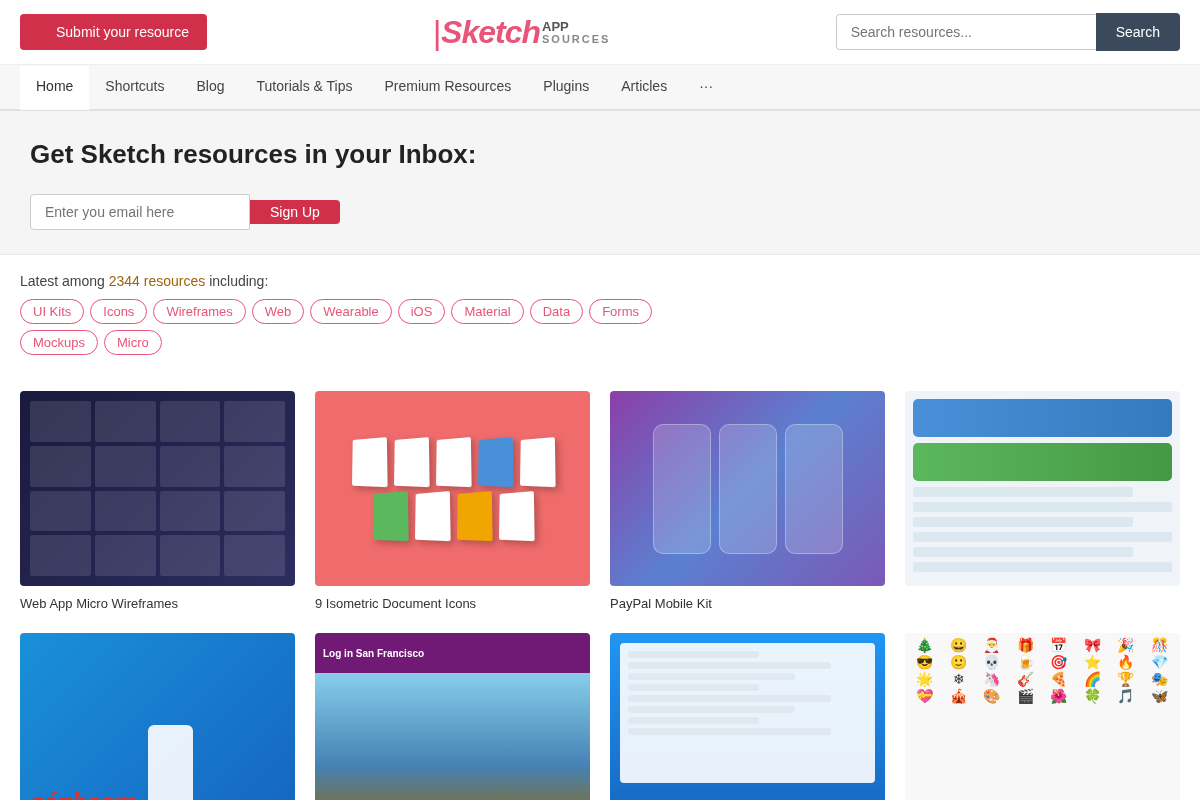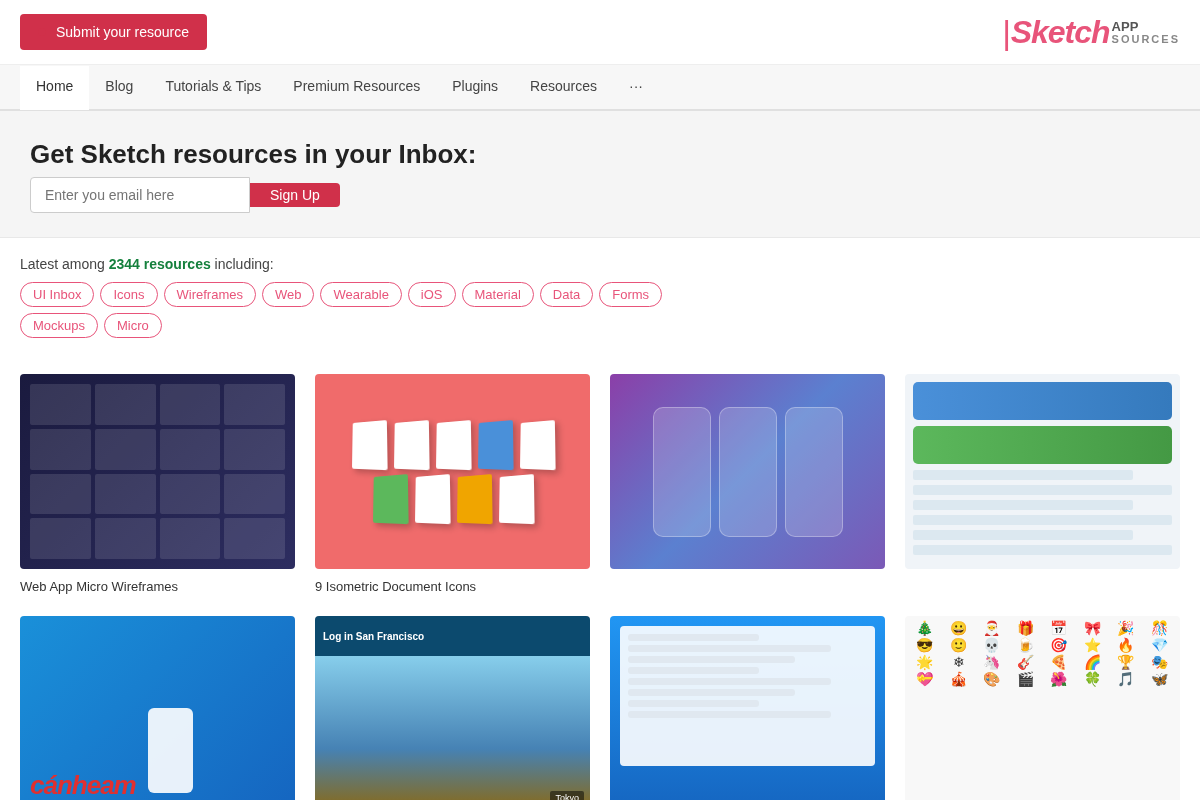--- a/index.html
+++ b/index.html
@@ -120,21 +120,21 @@
     
     .promo-banner {
       background: #f5f5f5;
       padding: 28px 30px 24px;
       border-bottom: 1px solid #e8e8e8;
     }
     .promo-title {
       font-size: 26px;
       font-weight: 600;
       color: #222;
-      margin-bottom: 7px;
+      margin-bottom: 24px;
     }
     .promo-form {
       display: flex;
       gap: 0;
       align-items: center;
     }
     .email-input {
       border: 1px solid #ccc;
       padding: 9px 14px;
       font-size: 14px;
@@ -157,22 +157,22 @@
     
     .tags-section {
       padding: 18px 20px 10px;
     }
     .tags-intro {
       font-size: 14px;
       color: #444;
       margin-bottom: 10px;
     }
     .tags-intro .count {
-      color: #15803d;
-      font-weight: 700;
+      color: #a16207;
+      font-weight: 400;
     }
     .tags-row {
       display: flex;
       flex-wrap: wrap;
       gap: 6px;
       margin-bottom: 6px;
     }
     .tag {
       border: 1px solid #e8547a;
       color: #e8547a;
@@ -230,40 +230,47 @@
 
   <div class="logo-wrap">
     <span class="logo-bracket">|</span>
     <span class="logo-sketch">Sketch</span>
     <div class="logo-text-group">
       <span class="logo-app">APP</span>
       <span class="logo-sources">SOURCES</span>
     </div>
   </div>
 
+  <div class="search-wrap">
+    <input class="search-input" type="text" placeholder="Search resources..." style="">
+    <button class="search-btn">Search</button>
+  </div>
 </div>
 
 <nav class="nav">
 <div class="nav-item active">
       <span>Home</span>
     </div>
     <div class="nav-item">
+      <span>Shortcuts</span>
+    </div>
+    <div class="nav-item">
       <span>Blog</span>
     </div>
     <div class="nav-item">
       <span>Tutorials &amp; Tips</span>
     </div>
     <div class="nav-item">
       <span>Premium Resources</span>
     </div>
     <div class="nav-item">
       <span>Plugins</span>
     </div>
     <div class="nav-item">
-      <span>Resources</span>
+      <span>Articles</span>
     </div>
     <div class="nav-item">
       <span>···</span>
     </div>
   </nav>
 
 <div class="promo-banner">
   <div class="promo-title">Get Sketch resources in your Inbox:</div>
   <div class="promo-form">
     <input class="email-input" type="email" placeholder="Enter you email here" style="">
@@ -271,21 +278,21 @@
   </div>
 </div>
 
 <div class="tags-section">
   <div class="tags-intro">
     <span>Latest among</span>
     <span class="count">2344 resources</span>
     <span>including:</span>
   </div>
   <div class="tags-row" id="tags-row1">
-      <span class="tag">UI Inbox</span>
+      <span class="tag">UI Kits</span>
       <span class="tag">Icons</span>
       <span class="tag">Wireframes</span>
       <span class="tag">Web</span>
       <span class="tag">Wearable</span>
       <span class="tag">iOS</span>
       <span class="tag">Material</span>
       <span class="tag">Data</span>
       <span class="tag">Forms</span>
     </div>
   <div class="tags-row" id="tags-row2">
@@ -335,20 +342,21 @@
       <div class="item-title">9 Isometric Document Icons</div>
     </div>
     <div class="grid-item">
       <div class="grid-thumb" style="background: linear-gradient(135deg, rgb(139, 63, 168) 0%, rgb(91, 128, 208) 50%, rgb(123, 89, 182) 100%);">
         <div style="display: flex; align-items: center; justify-content: center; height: 100%; gap: 8px;">
           <div style="width: 58px; height: 130px; background: rgba(255, 255, 255, 0.18); border-radius: 10px; border: 1.5px solid rgba(255, 255, 255, 0.3);"></div>
           <div style="width: 58px; height: 130px; background: rgba(255, 255, 255, 0.18); border-radius: 10px; border: 1.5px solid rgba(255, 255, 255, 0.3);"></div>
           <div style="width: 58px; height: 130px; background: rgba(255, 255, 255, 0.18); border-radius: 10px; border: 1.5px solid rgba(255, 255, 255, 0.3);"></div>
         </div>
       </div>
+      <div class="item-title">PayPal Mobile Kit</div>
     </div>
     <div class="grid-item">
       <div class="grid-thumb" style="background: rgb(240, 244, 248);">
         <div style="padding: 8px; height: 100%; display: flex; flex-direction: column; gap: 3px;">
           <div style="height: 38px; background: linear-gradient(90deg, rgb(74, 144, 217), rgb(53, 122, 189)); border-radius: 5px; margin-bottom: 3px;"></div>
           <div style="height: 38px; background: linear-gradient(90deg, rgb(92, 184, 92), rgb(68, 153, 68)); border-radius: 5px; margin-bottom: 3px;"></div>
           <div style="height: 10px; background: rgb(220, 232, 240); border-radius: 2px; margin-bottom: 2px; width: 85%;"></div>
           <div style="height: 10px; background: rgb(220, 232, 240); border-radius: 2px; margin-bottom: 2px;"></div>
           <div style="height: 10px; background: rgb(220, 232, 240); border-radius: 2px; margin-bottom: 2px; width: 85%;"></div>
           <div style="height: 10px; background: rgb(220, 232, 240); border-radius: 2px; margin-bottom: 2px;"></div>
@@ -360,21 +368,21 @@
     <div class="grid-item">
       <div class="grid-thumb" style="background: linear-gradient(135deg, rgb(26, 144, 217) 0%, rgb(21, 101, 192) 100%);">
         <div style="display: flex; align-items: flex-end; padding: 10px; height: 100%;">
           <div style="font-size: 26px; font-weight: 900; font-style: italic; color: rgb(224, 48, 48); letter-spacing: -1px;">cánheam</div>
           <div style="width: 45px; height: 85px; background: rgba(255, 255, 255, 0.9); border-radius: 6px; margin-left: 12px; margin-bottom: 8px;"></div>
         </div>
       </div>
     </div>
     <div class="grid-item">
       <div class="grid-thumb" style="display: flex; flex-direction: column;">
-        <div style="height: 40px; background: #0c4a6e; display: flex; align-items: center; padding: 0px 8px; color: rgb(255, 255, 255); font-size: 10px; font-weight: 600;">Log in  San Francisco</div>
+        <div style="height: 40px; background: #701a75; display: flex; align-items: center; padding: 0px 8px; color: rgb(255, 255, 255); font-size: 10px; font-weight: 600;">Log in  San Francisco</div>
         <div style="flex: 1 1 0%; background: linear-gradient(rgb(135, 206, 235) 0%, rgb(70, 130, 180) 60%, rgb(139, 105, 20) 100%); position: relative; height: 155px;">
           <div style="position: absolute; bottom: 6px; right: 6px; background: rgba(0, 0, 0, 0.5); color: rgb(255, 255, 255); font-size: 9px; padding: 2px 5px; border-radius: 2px;">Tokyo</div>
         </div>
       </div>
     </div>
     <div class="grid-item">
       <div class="grid-thumb" style="background: linear-gradient(rgb(33, 150, 243) 0%, rgb(21, 101, 192) 100%);">
         <div style="padding: 10px; height: 100%;">
           <div style="background: rgba(255, 255, 255, 0.9); border-radius: 4px; padding: 8px; height: 80%;">
             <div style="height: 7px; background: rgb(224, 232, 240); border-radius: 3px; margin-bottom: 4px; width: 55%;"></div>

